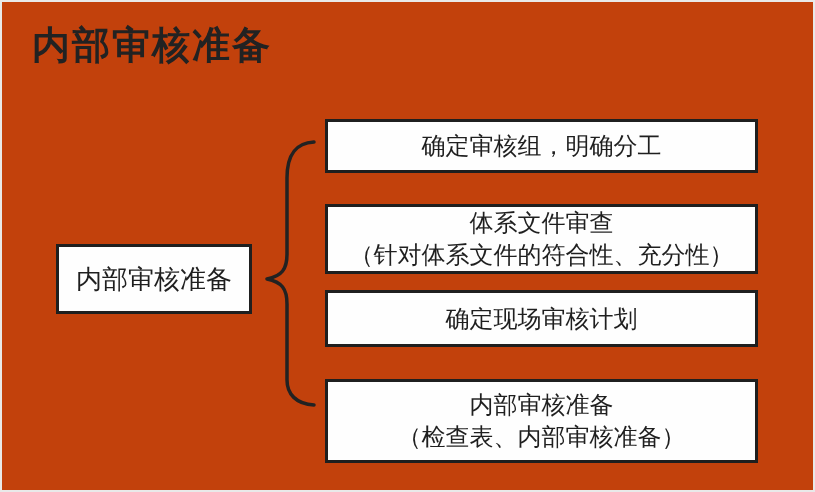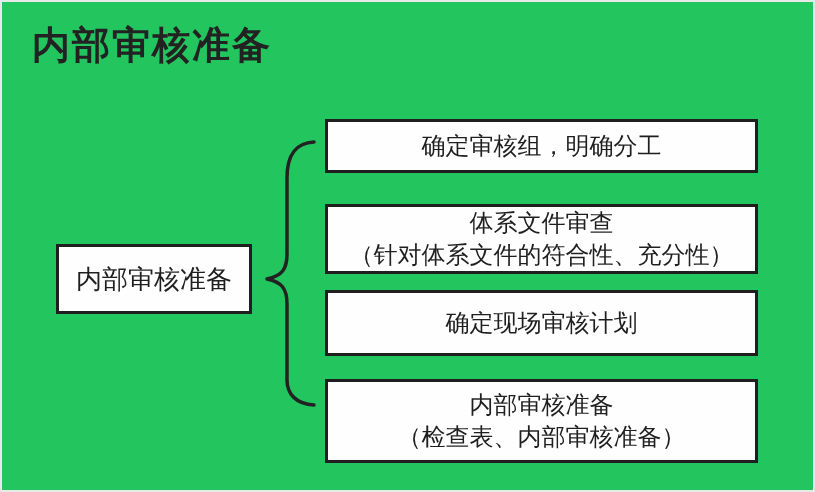--- a/index.html
+++ b/index.html
@@ -5,21 +5,21 @@
   html, body {
     margin: 0;
     padding: 0;
     background: #ffffff;
   }
   .stage {
     position: relative;
     width: 815px;
     height: 492px;
     box-sizing: border-box;
-    background: #22c55e;
+    background: #c2410c;
     border: 2px solid #e9e9e9;
     overflow: hidden;
     font-family: "Liberation Sans", "DejaVu Sans", sans-serif;
     color: #1f1f1f;
   }
   .page-title {
     position: absolute;
     left: 30px;
     top: 18px;
     font-size: 38px;
@@ -48,21 +48,21 @@
     height: 70px;
     font-size: 26px;
   }
   .branch-node {
     left: 323px;
     width: 433px;
     font-size: 24px;
   }
   #branch-0 { top: 117px; height: 54px; }
   #branch-1 { top: 202px; height: 70px; }
-  #branch-2 { top: 288px; height: 66px; }
+  #branch-2 { top: 288px; height: 57px; }
   #branch-3 { top: 377px; height: 84px; }
   .brace-svg {
     position: absolute;
     left: 256px;
     top: 128px;
     width: 62px;
     height: 288px;
   }
   .node-line {
     display: block;

